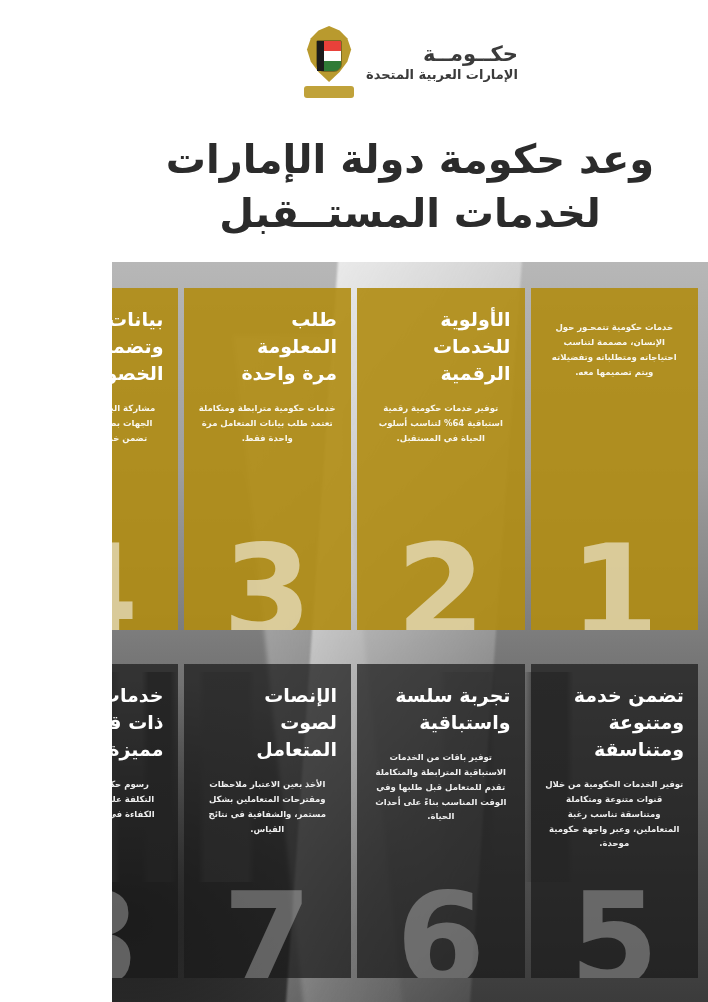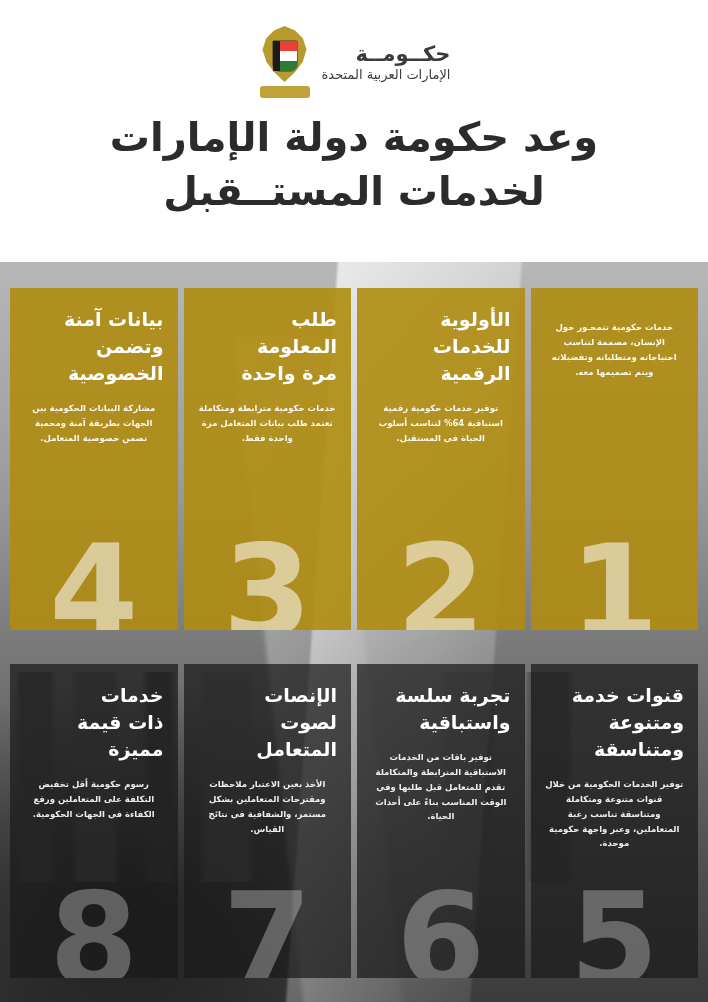--- a/index.html
+++ b/index.html
@@ -5,21 +5,21 @@
   html, body {
     margin: 0;
     padding: 0;
     background: #ffffff;
   }
   body {
     font-family: "DejaVu Sans", "Liberation Sans", sans-serif;
   }
   .page {
     position: relative;
-    width: 708px;
+    width: 596px;
     height: 1002px;
     overflow: hidden;
     background: #ffffff;
   }
 
   
   .header {
     position: relative;
     height: 262px;
     background: #ffffff;
@@ -81,26 +81,26 @@
     line-height: 1.25;
   }
   .gov-text .l1 {
     font-size: 21px;
     font-weight: bold;
     color: #3b3b3b;
     letter-spacing: 1px;
   }
   .gov-text .l2 {
     font-size: 13px;
-    font-weight: normal;
+    font-weight: bold;
     color: #3b3b3b;
   }
 
   .title {
-    margin-top: 12px;
+    margin-top: 34px;
     font-size: 40px;
     font-weight: bold;
     color: #2b2b2b;
     line-height: 1.35;
     letter-spacing: 1px;
     padding: 0 40px;
   }
 
   
   .band {
@@ -271,21 +271,21 @@
           <div>بيانات آمنة</div>
           <div>وتضمن</div>
           <div>الخصوصية</div>
         </h3>
         <p>مشاركة البيانات الحكومية بين الجهات بطريقة آمنة ومحمية تضمن خصوصية المتعامل.</p>
         <div class="num">4</div>
       </div>
 
       <div class="cell dark">
         <h3>
-          <div>قنوات خدمة</div>
+          <div>تضمن خدمة</div>
           <div>ومتنوعة</div>
           <div>ومتناسقة</div>
         </h3>
         <p>توفير الخدمات الحكومية من خلال قنوات متنوعة ومتكاملة ومتناسقة تناسب رغبة المتعاملين، وعبر واجهة حكومية موحدة.</p>
         <div class="num">5</div>
       </div>
 
       <div class="cell dark">
         <h3>
           <div>تجربة سلسة</div>

